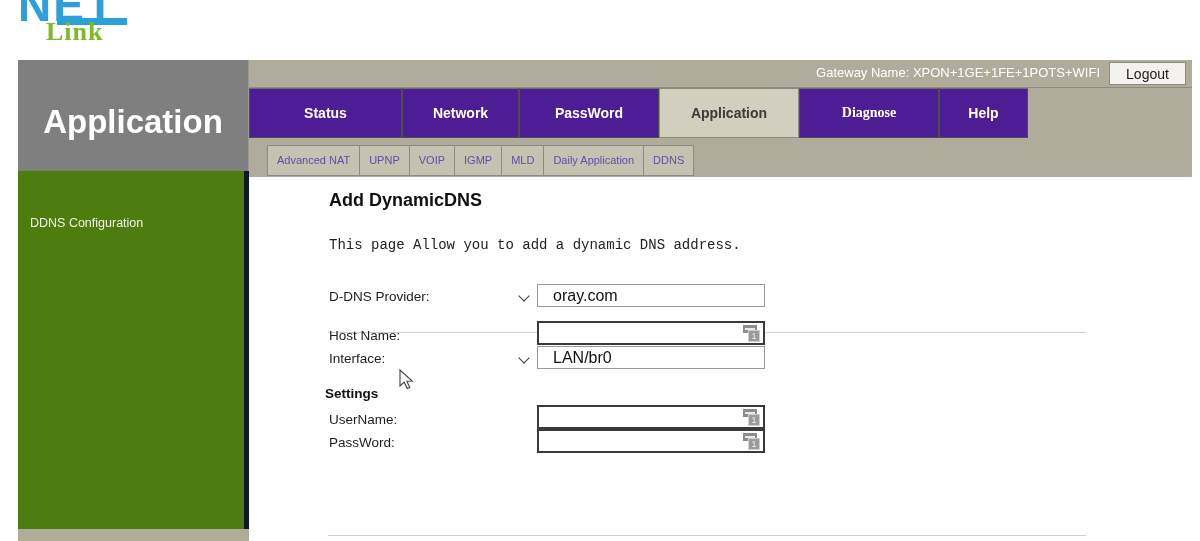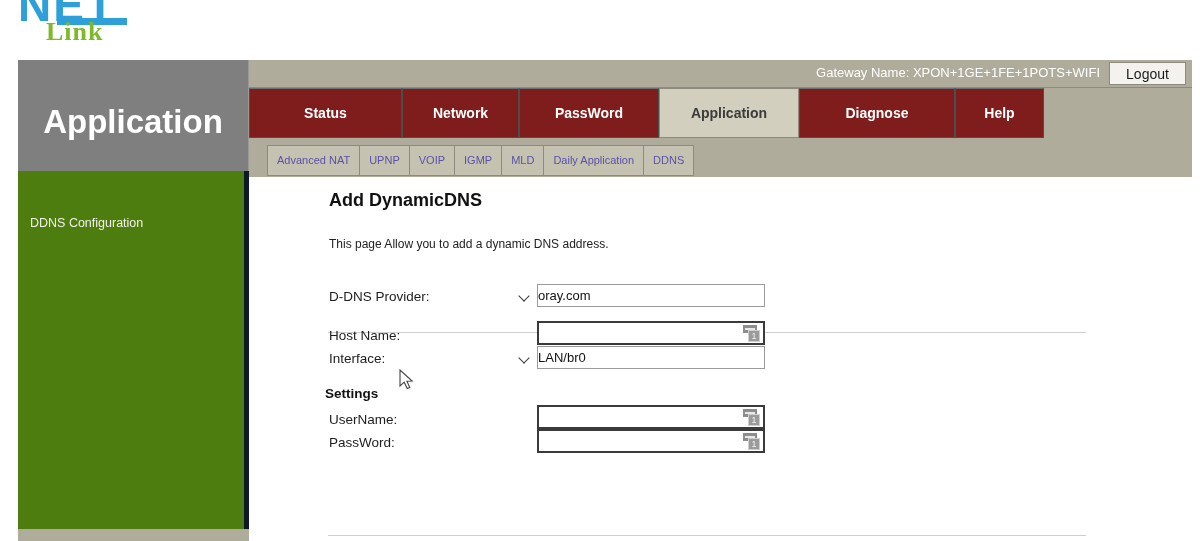--- a/index.html
+++ b/index.html
@@ -144,21 +144,21 @@
   .tabs {
     position: absolute;
     left: 0; top: 28px;
     width: 943px; height: 50px;
     display: flex;
     background: #b0ac9b;
     box-sizing: border-box;
   }
   .tab {
     height: 50px;
-    background: #7f1d1d;
+    background: #4c1d95;
     border: 1px solid #4d4d4d;
     border-top: 1px solid #6e6e6e;
     box-sizing: border-box;
     color: #ffffff;
     font-size: 14px;
     font-weight: bold;
     display: flex;
     align-items: center;
     justify-content: center;
     cursor: pointer;
@@ -167,21 +167,21 @@
   .tab.active {
     background: #d2cfbf;
     color: #3b3b3b;
     border: 1px solid #8d8a7e;
   }
   .tab.t0 { width: 153px; }
   .tab.t1 { width: 117px; }
   .tab.t2 { width: 140px; }
   .tab.t3 { width: 140px; }
   .tab.t4 { width: 140px; }
-  .tab.t5 { width: 156px; }
+  .tab.t5 { width: 140px; font-family: Liberation Serif, serif; }
   .tab.t6 { width: 89px; }
 
   
   .subtabs {
     position: absolute;
     left: 0; top: 78px;
     width: 943px; height: 45px;
     background: #b0ac9b;
     display: flex;
     align-items: center;
@@ -222,23 +222,23 @@
     position: absolute;
     left: 80px; top: 13px;
     font-size: 18px;
     font-weight: bold;
     color: #111111;
     font-family: "Liberation Sans", sans-serif;
   }
   .page-desc {
     position: absolute;
     left: 80px; top: 60px;
-    font-size: 12px;
+    font-size: 14px;
     color: #222222;
-    font-family: Liberation Sans, sans-serif;
+    font-family: Liberation Mono, monospace;
   }
   .divider {
     position: absolute;
     left: 79px;
     width: 758px;
     height: 1px;
     background: #cfcfcf;
   }
   .divider.d1 { top: 155px; }
   .divider.d2 { top: 358px; }
@@ -262,28 +262,28 @@
     font-size: 13.5px;
     font-weight: bold;
     color: #111111;
     font-family: "Liberation Sans", sans-serif;
   }
 
   select.ui-select {
     position: absolute;
     width: 228px;
     height: 23px;
-    font-size: 13px;
+    font-size: 16px;
     font-family: "Liberation Sans", sans-serif;
     color: #111;
     background: #ffffff;
     border: 1px solid #9a9a9a;
     border-radius: 0;
     box-sizing: border-box;
-    padding: 0 22px 0 0;
+    padding: 0 22px 0 15px;
     -webkit-appearance: none;
     appearance: none;
     cursor: pointer;
   }
   .select-wrap {
     position: absolute;
   }
   .select-wrap .chev {
     position: absolute;
     right: 8px; top: 8px;

